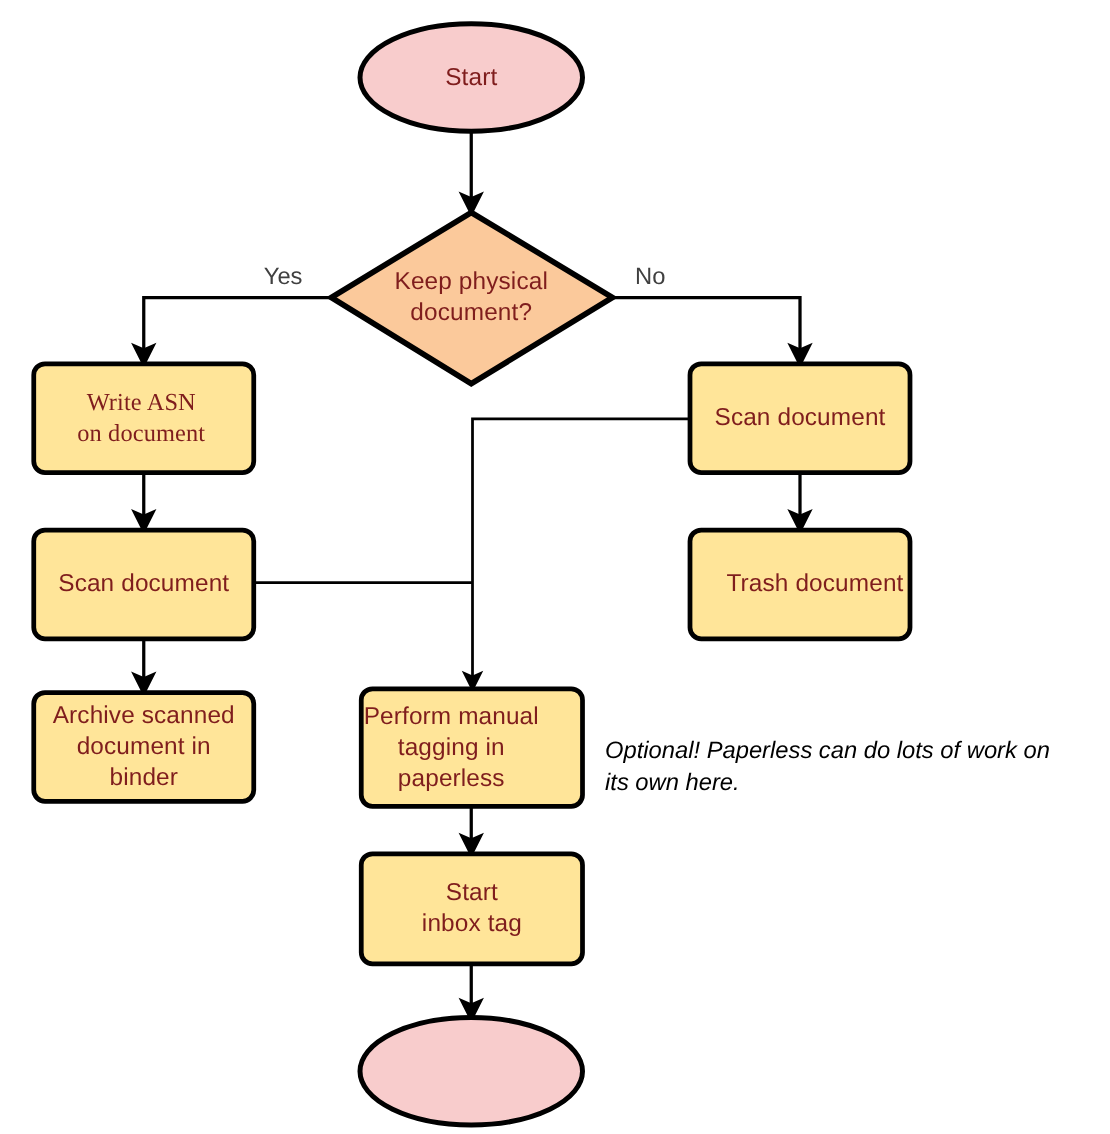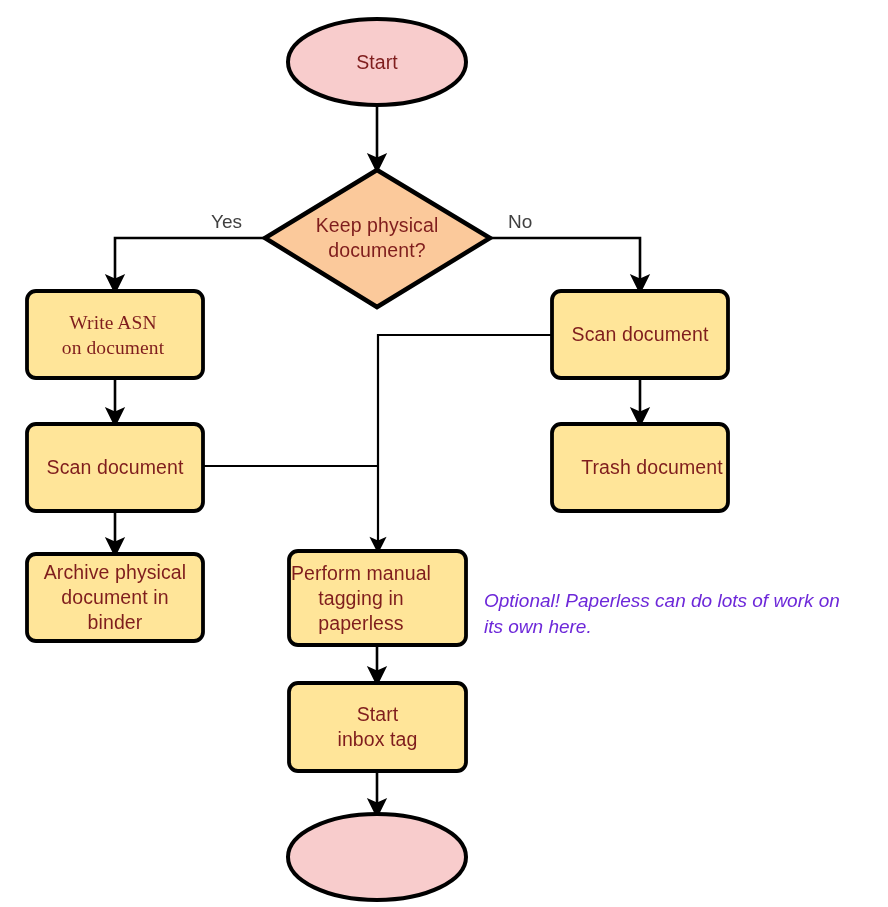--- a/index.html
+++ b/index.html
@@ -41,21 +41,21 @@
   }
   .edge-label {
     position: absolute;
     color: #404040;
     font-size: 19px;
     line-height: 20px;
     white-space: nowrap;
   }
   .note-text {
     position: absolute;
-    color: #6d28d9;
+    color: #000000;
     font-size: 19px;
     line-height: 26px;
     font-style: italic;
     white-space: pre-line;
   }
 </style>
 </head>
 <body>
 
 <div id="flow-root">
@@ -120,21 +120,21 @@
   <div class="node-text" style="left:288px; top:20px; width:178px; height:85px;">Start</div>
 
   <div class="node-text" style="left:287px; top:196px; width:180px; height:84px;">Keep physical
 document?</div>
 
   <div class="node-text" style="left:35px; top:291px; width:156px; height:87px;font-family:Liberation Serif, serif;">Write ASN
 on document</div>
 
   <div class="node-text" style="left:27px; top:424px; width:176px; height:87px;">Scan document</div>
 
-  <div class="node-text" style="left:27px; top:554px; width:176px; height:87px;">Archive physical
+  <div class="node-text" style="left:27px; top:554px; width:176px; height:87px;">Archive scanned
 document in
 binder</div>
 
   <div class="node-text" style="left:552px; top:291px; width:176px; height:87px;">Scan document</div>
 
   <div class="node-text" style="left:528px; top:424px; width:176px; height:87px;margin-left:36px;">Trash document</div>
 
   <div class="node-text" style="left:289px; top:551px; width:144px; height:94px;">Perform manual
 tagging in
 paperless</div>

